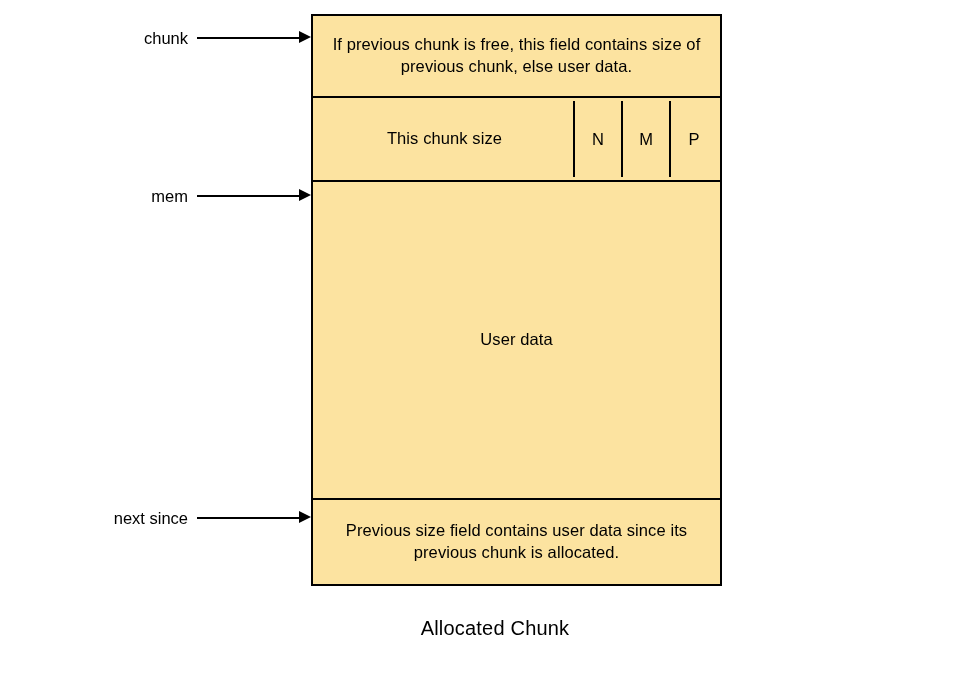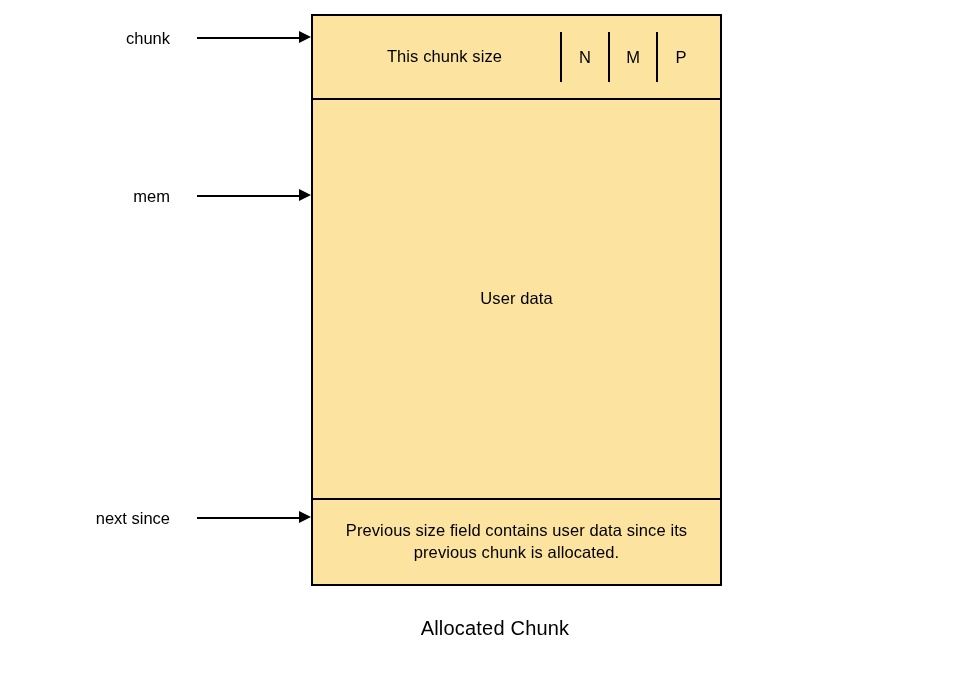--- a/index.html
+++ b/index.html
@@ -47,21 +47,21 @@
     border-bottom: 2px solid #000000;
   }
 
   .row-prevsize {
     height: 82px;
     padding: 0 10px;
   }
 
   .row-size {
     height: 84px;
-    padding: 16px;
+    padding: 3px;
   }
 
   .row-userdata {
     flex: 1 1 auto;
   }
 
   .row-nextprev {
     height: 84px;
     padding: 12px 10px;
   }
@@ -106,21 +106,21 @@
     align-items: center;
   }
 
   .pointer-label {
     font-size: 16.5px;
     line-height: 20px;
     white-space: nowrap;
     text-align: center;
     position: absolute;
     right: 100%;
-    margin-right: 27px;
+    margin-right: 9px;
     top: 0;
   }
 
   .pointer-line {
     position: absolute;
     left: 0;
     top: 9px;
     height: 2px;
     background: #000000;
   }
@@ -154,20 +154,23 @@
     display: inline-block;
   }
 </style>
 </head>
 <body>
 
 <div id="diagram-root">
 
   <div class="chunk-box">
 
+    <div class="row row-prevsize divided-below">
+      <div class="cell-text">If previous chunk is free, this field contains size of previous chunk, else user data.</div>
+    </div>
 
     <div class="row row-size divided-below">
       <div class="size-main">
         <div class="cell-text small-label">This chunk size</div>
       </div>
       <div class="flag-cell">N</div>
       <div class="flag-cell">M</div>
       <div class="flag-cell">P</div>
     </div>
 

